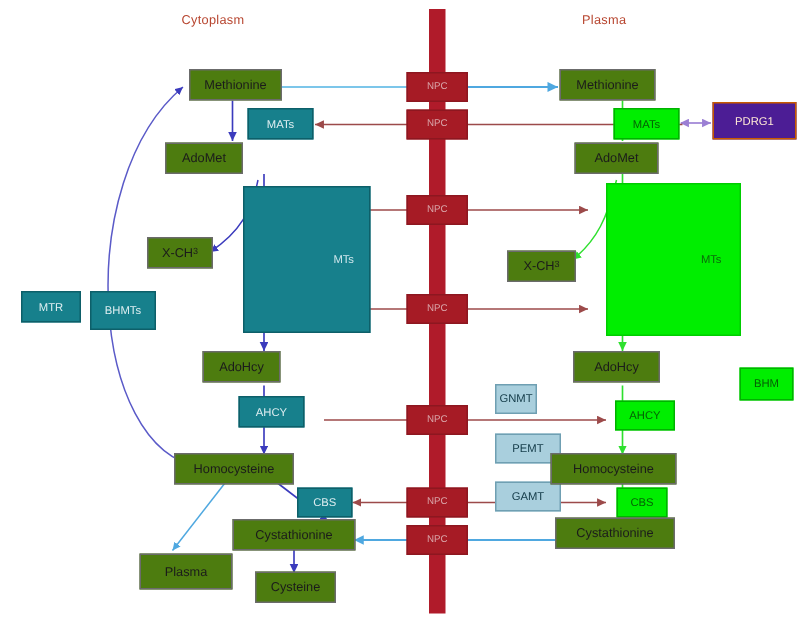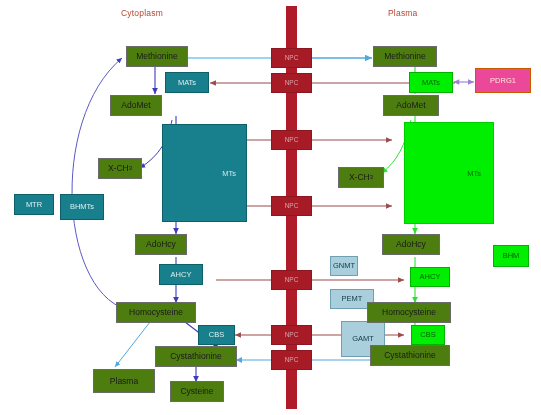--- a/index.html
+++ b/index.html
@@ -25,21 +25,21 @@
   .tealbox .cplabel{position:absolute;right:10px;top:50%;transform:translateY(-50%);
         color:#cfe6ec;font-size:7.5px;}
 
   
   .green{background:#00ee00;border:1px solid #00b200;color:#046104;font-size:7.5px;}
   .greenbox{background:#00ee00;border:1px solid #00cc00;}
   .greenbox .cplabel{position:absolute;right:12px;top:50%;transform:translateY(-50%);
         color:#0a6b0a;font-size:7.5px;}
 
   
-  .orange{background:#ec4899;border:1px solid #c85a00;color:#ffe9d5;font-size:7.5px;}
+  .orange{background:#4c1d95;border:1px solid #c85a00;color:#ffe9d5;font-size:7.5px;}
 
   
   .npc{background:#a61b25;border:1px solid #8d1720;color:#d9a4a8;font-size:6.5px;}
 
   
   #membrane{position:absolute;left:286px;top:6px;width:11px;height:403px;background:#b01b2a;}
 
   .title{position:absolute;color:#b7452f;font-size:8.5px;letter-spacing:.2px;}
   .sub{font-size:6px;vertical-align:-1px;}
 </style>
@@ -140,21 +140,21 @@
   <div class="node meta" style="left:126px;top:46px;width:62px;height:21px;">Methionine</div>
 
   <div class="node teal" style="left:165px;top:72px;width:44px;height:21px;">MATs</div>
 
   <div class="node meta" style="left:110px;top:95px;width:52px;height:21px;">AdoMet</div>
 
   <div class="tealbox" style="position:absolute;left:162px;top:124px;width:83px;height:96px;">
     <span class="cplabel">MTs</span>
     <div class="node tealin" style="left:167px;top:131px;width:28px;height:20px;">GNMT</div>
     <div class="node tealin" style="left:167px;top:164px;width:44px;height:20px;">PEMT</div>
-    <div class="node tealin" style="left:178px;top:196px;width:44px;height:36px;">GAMT</div>
+    <div class="node tealin" style="left:167px;top:196px;width:44px;height:20px;">GAMT</div>
   </div>
 
   <div class="node meta" style="left:98px;top:158px;width:44px;height:21px;">
     <span>X-CH</span>
       <span class="sub">3</span>
   </div>
 
   <div class="node teal" style="left:14px;top:194px;width:40px;height:21px;">MTR</div>
   <div class="node teal" style="left:60px;top:194px;width:44px;height:26px;">BHMTs</div>
 

